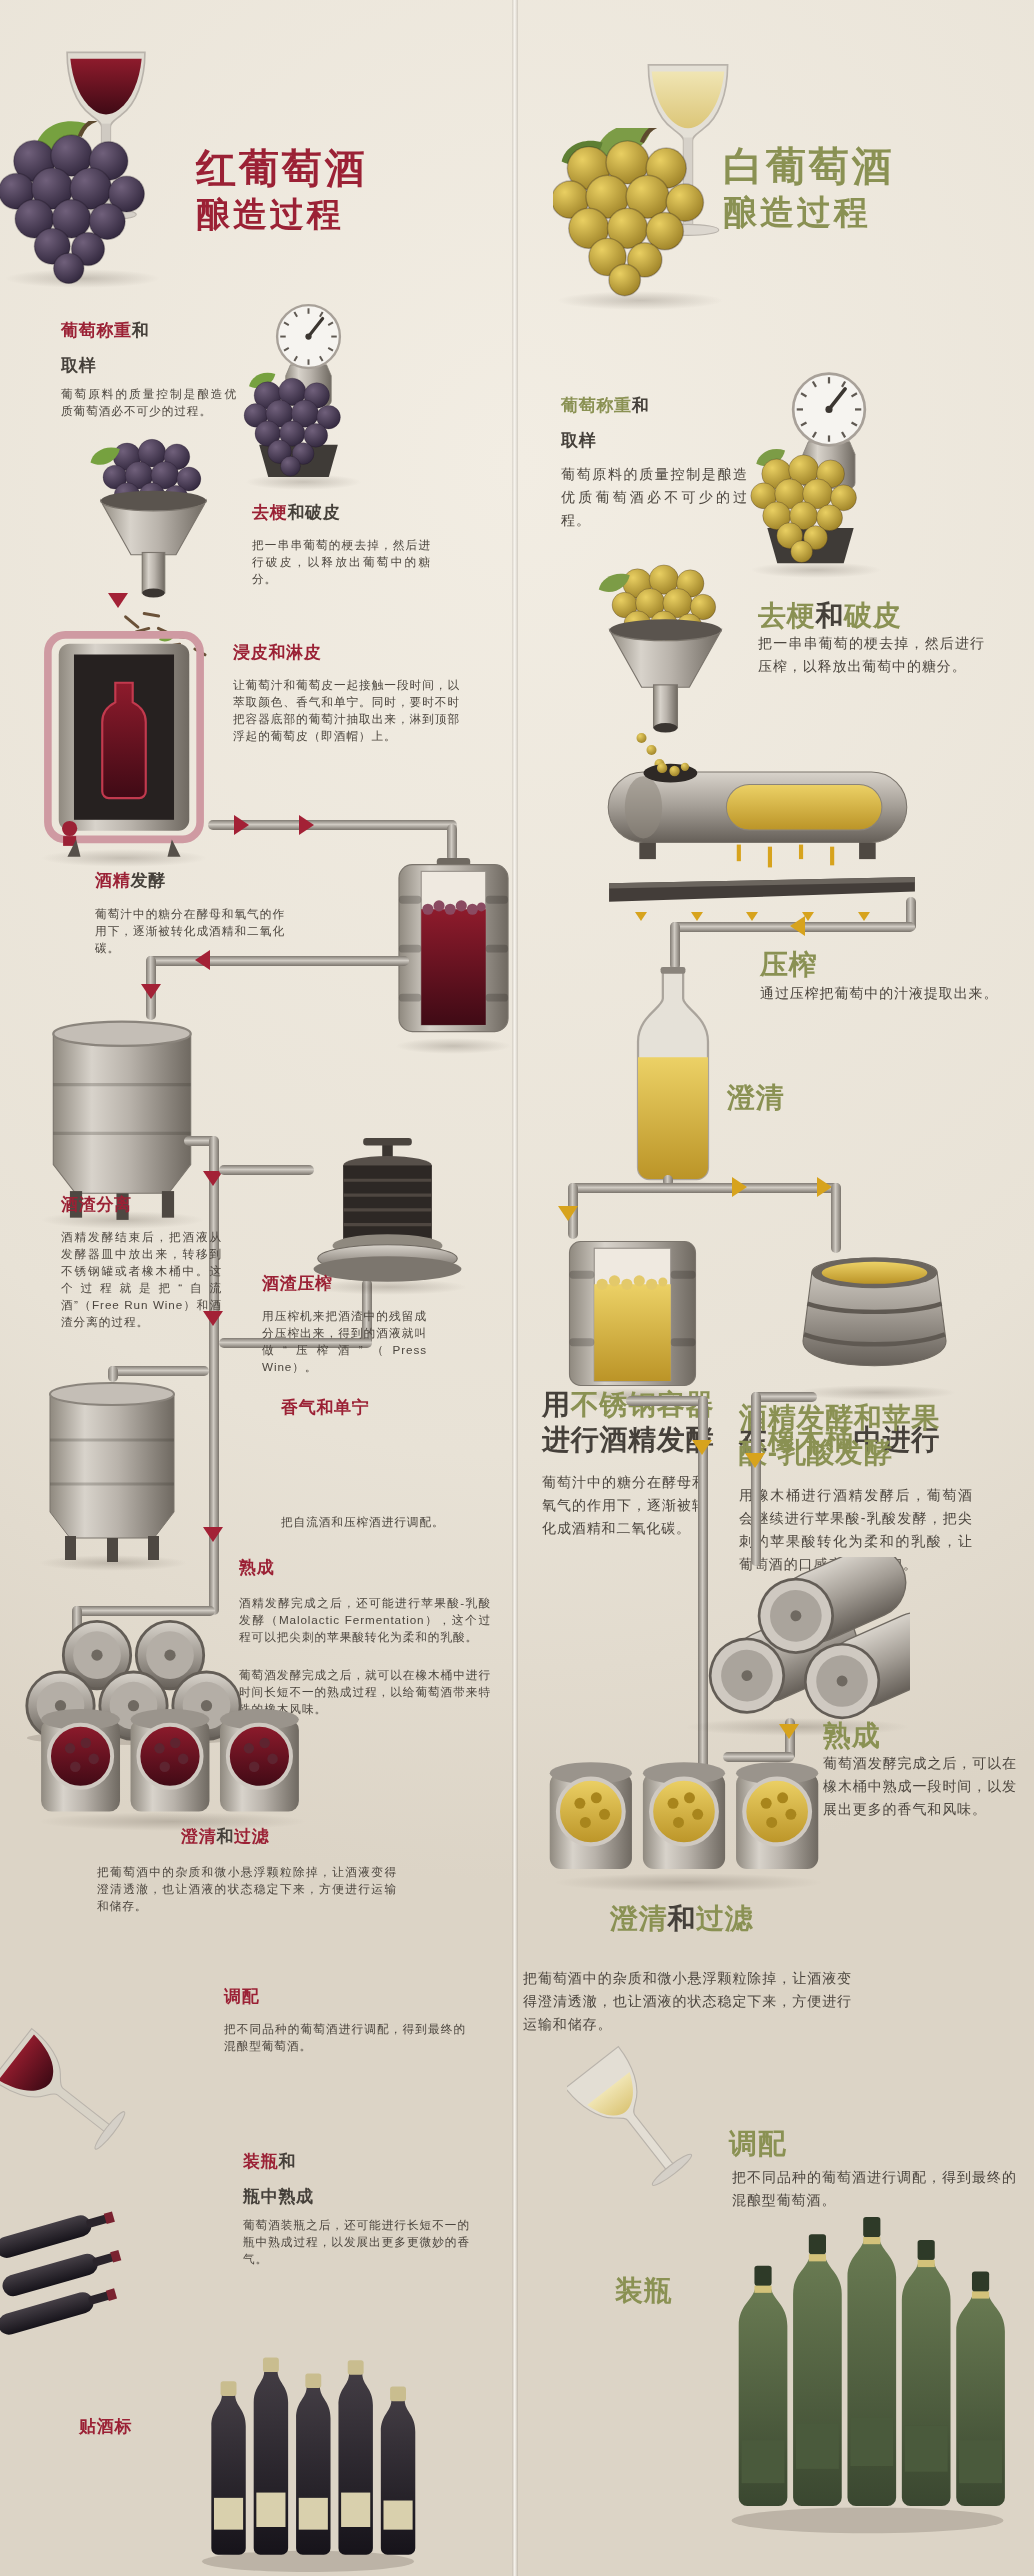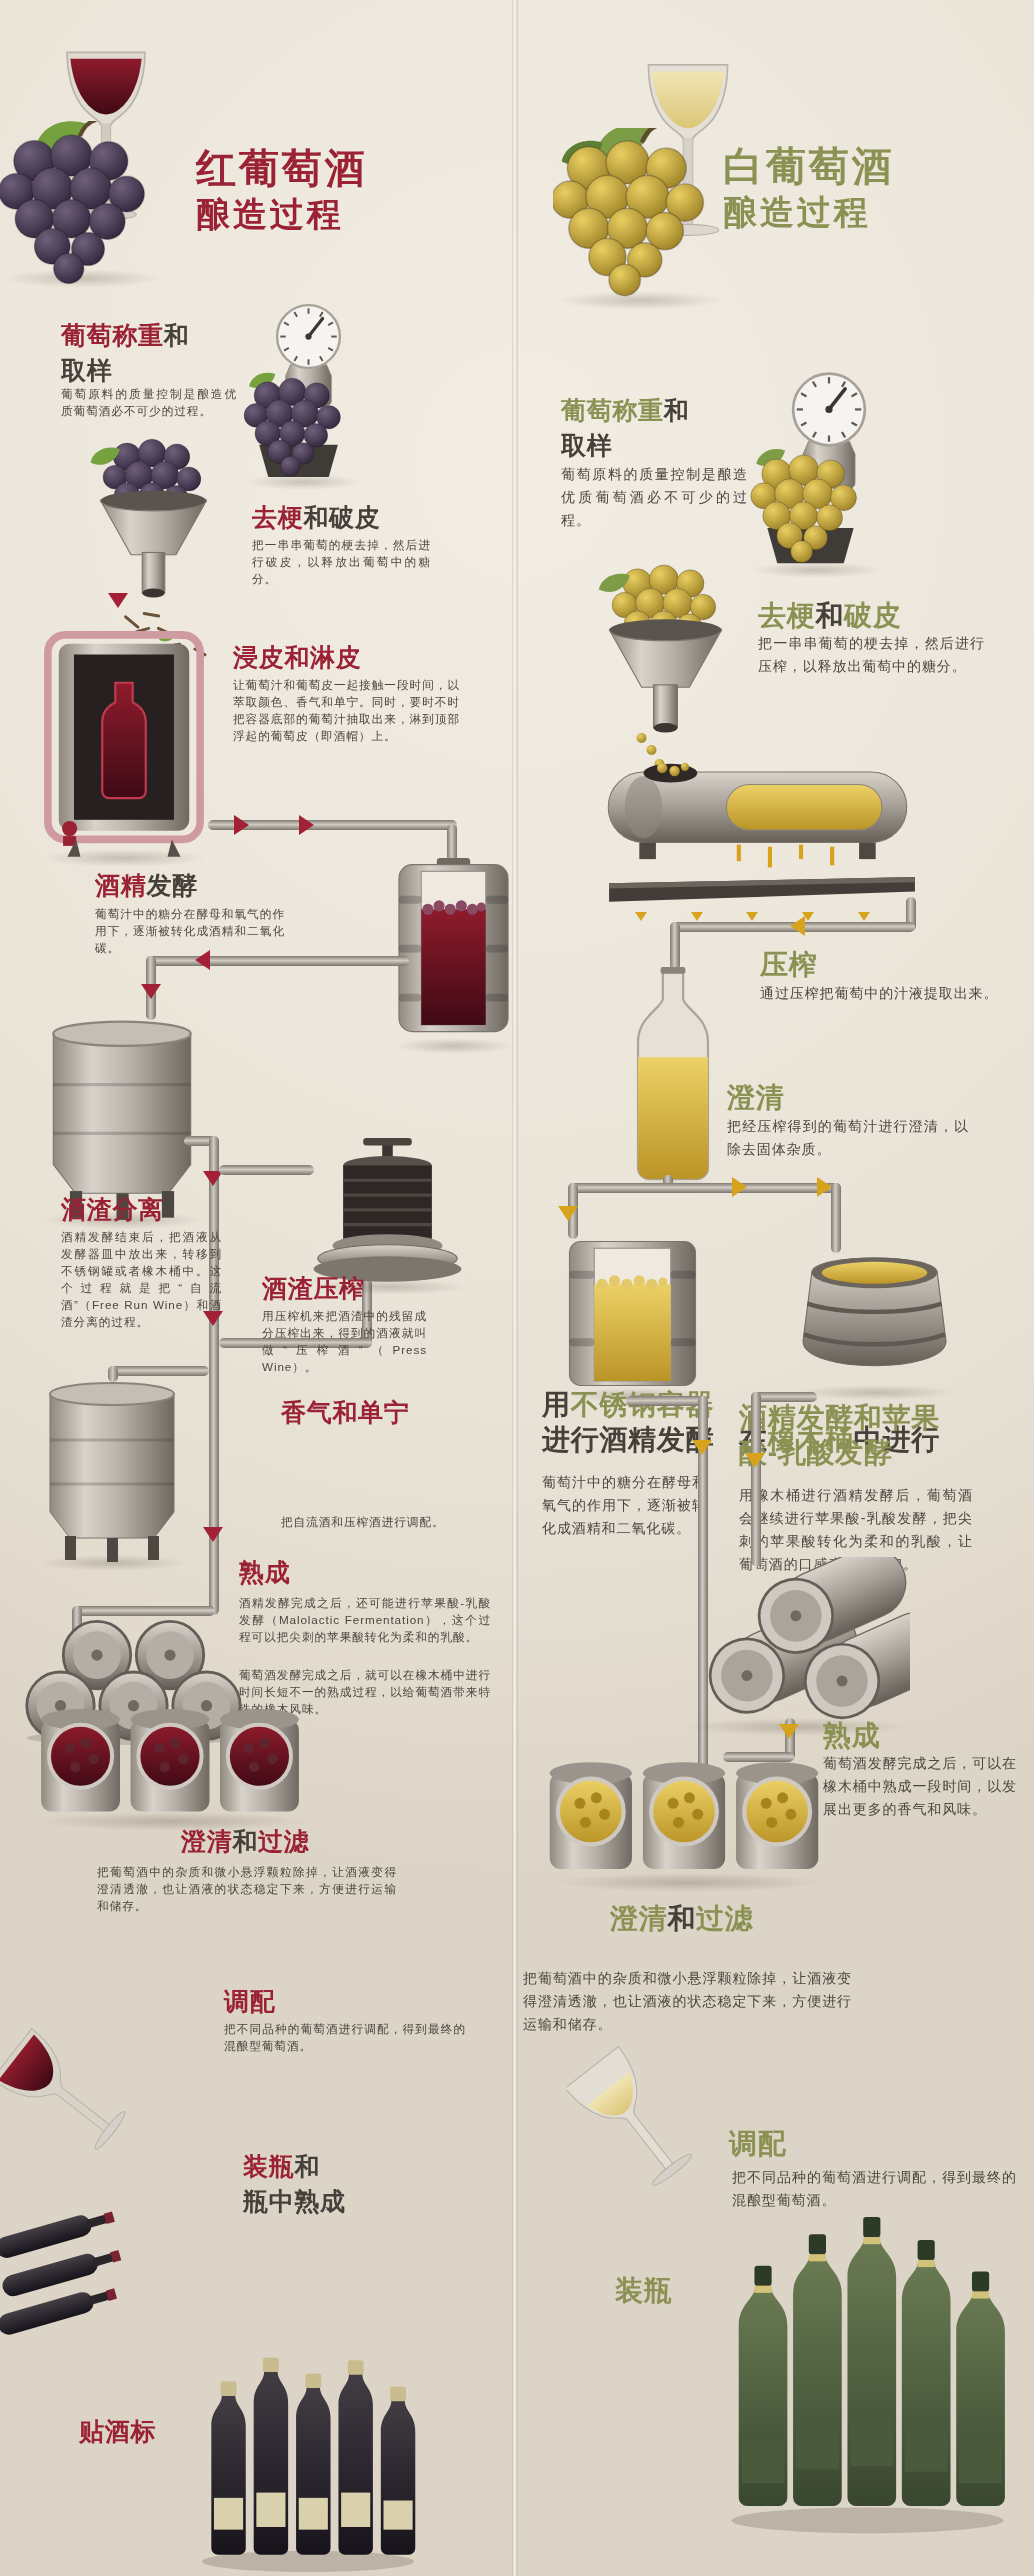--- a/index.html
+++ b/index.html
@@ -3,21 +3,21 @@
 <meta charset="utf-8">
 <style>
   html,body{margin:0;padding:0;}
   #canvas{position:relative;width:1034px;height:2576px;overflow:hidden;
     background:radial-gradient(120% 55% at 50% 18%, #f2ede3, #e8e2d6 70%, #dcd4c6);
     font-family:"Liberation Sans","DejaVu Sans",sans-serif;}
   .divider{position:absolute;left:512px;top:0;width:5.9px;height:2576px;
     background:linear-gradient(90deg, rgba(90,80,70,.16), #f8f5ef 45%, rgba(90,80,70,.20));}
   .t1{position:absolute;font-weight:800;font-size:40px;letter-spacing:2.9px;white-space:nowrap;}
   .t2{position:absolute;font-weight:800;font-size:34px;letter-spacing:2.9px;white-space:nowrap;}
-  .hd{position:absolute;font-weight:800;font-size:25px;letter-spacing:0.7px;white-space:nowrap;}
+  .hd{position:absolute;font-weight:800;font-size:17px;letter-spacing:0.7px;white-space:nowrap;}
   .hdr{position:absolute;font-weight:800;font-size:28px;letter-spacing:0.7px;white-space:nowrap;}
   .bd{position:absolute;font-size:11.7px;line-height:17px;color:#4c463f;letter-spacing:0.9px;text-align:justify;}
   .bdr{position:absolute;font-size:14px;line-height:23px;color:#4c463f;letter-spacing:0.9px;text-align:justify;}
   .red{color:#9b2135}.dark{color:#45403a}.olive{color:#8a9153}
   .ph,.pv{position:absolute;border-radius:5.1px;}
   .ph{height:9.5px;background:linear-gradient(180deg,#817b73,#d0cbc3 45%,#7a746c);}
   .pv{width:9.5px;background:linear-gradient(90deg,#817b73,#d0cbc3 45%,#7a746c);}
   .a{position:absolute;width:0;height:0;border-style:solid;border-color:transparent;}
   .ar{border-width:10.2px 0 10.2px 15.4px;}
   .al{border-width:10.2px 15.4px 10.2px 0;}
@@ -384,20 +384,21 @@
     <g transform="rotate(-52 70 80)">
       <path d="M34,10 h60 c0,22 -7,40 -18,48 c-5,4 -8,6 -8,9 v56 h-8 v-56 c0,-3 -3,-5 -8,-9 C41,50 34,32 34,10 Z" fill="rgba(214,209,201,0.55)" stroke="#b9b3ab"></path>
       <path d="M37,15 h54 c-2,16 -8,30 -17,36 c-7,5 -13,5 -20,0 C45,45 39,31 37,15 Z" fill="url(#gRW)"></path>
       <ellipse cx="64" cy="126" rx="22" ry="4" fill="#d5d0c8" stroke="#b9b3ab"></ellipse>
     </g>
   </svg>
 </div>
 
 <div class="hd" style="left:243px;top:2150px"><span class="red">装瓶</span><span class="dark">和</span></div>
 <div class="hd dark" style="left:243px;top:2185px">瓶中熟成</div>
+<div class="bd" style="left:243px;top:2216px;width:227px">葡萄酒装瓶之后，还可能进行长短不一的瓶中熟成过程，以发展出更多更微妙的香气。</div>
 <div class="g" style="left:0px;top:2199px;width:128px;height:165px">
   <svg viewBox="0 0 120 150">
     <g transform="translate(-6,36) rotate(-16)">
           <rect width="92" height="20" rx="10" fill="url(#gDB)"></rect>
           <rect x="88" y="6" width="24" height="8" rx="3" fill="#2a242b"></rect>
           <rect x="106" y="5" width="8" height="10" fill="#7a2230"></rect>
         </g>
     <g transform="translate(0,72) rotate(-16)">
           <rect width="92" height="20" rx="10" fill="url(#gDB)"></rect>
           <rect x="88" y="6" width="24" height="8" rx="3" fill="#2a242b"></rect>
@@ -569,21 +570,20 @@
 
 <div class="sh" style="left:624px;top:1180px;width:102px;height:13px"></div>
 <div class="g" style="left:622px;top:967px;width:102px;height:220px">
   <svg viewBox="0 0 90 195">
     <path d="M36,2 h18 v26 c0,8 22,16 22,38 v112 a10,10 0 0 1 -10,10 h-42 a10,10 0 0 1 -10,-10 V66 c0,-22 22,-30 22,-38 Z" fill="rgba(225,222,214,0.6)" stroke="#aaa49c" stroke-width="2"></path>
     <path d="M14,80 h62 v98 a10,10 0 0 1 -10,10 h-42 a10,10 0 0 1 -10,-10 Z" fill="url(#gGW)"></path>
     <rect x="34" y="0" width="22" height="6" rx="2" fill="#8a847c"></rect>
   </svg>
 </div>
 <div class="hdr olive" style="left:727px;top:1079px">澄清</div>
-<div class="bdr" style="left:727px;top:1115px;width:242px">把经压榨得到的葡萄汁进行澄清，以除去固体杂质。</div>
 
 <div class="pv" style="left:663px;top:1175px;height:11.7px"></div>
 <div class="ph" style="left:568px;top:1183px;width:273px"></div>
 <div class="a ar cg" style="left:732px;top:1177px"></div>
 <div class="a ar cg" style="left:817px;top:1177px"></div>
 <div class="pv" style="left:568px;top:1183px;height:56px"></div>
 <div class="a ad cg" style="left:558px;top:1206px"></div>
 <div class="pv" style="left:831px;top:1183px;height:70px"></div>
 
 <div class="sh" style="left:569px;top:1388px;width:132px;height:14.6px"></div>

